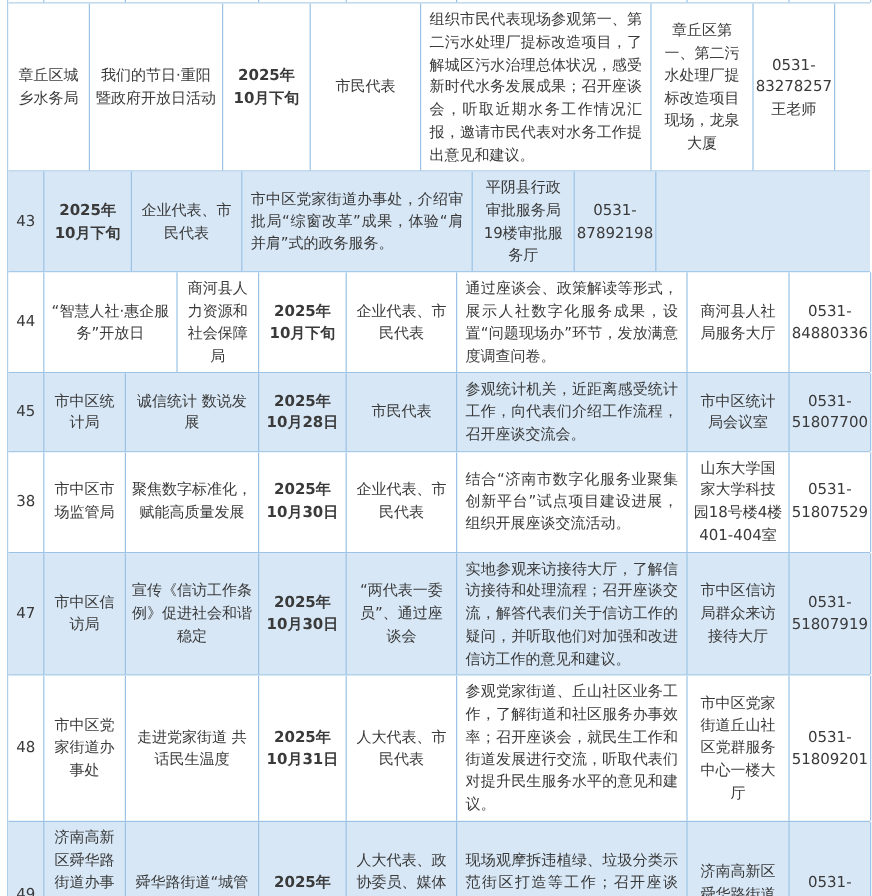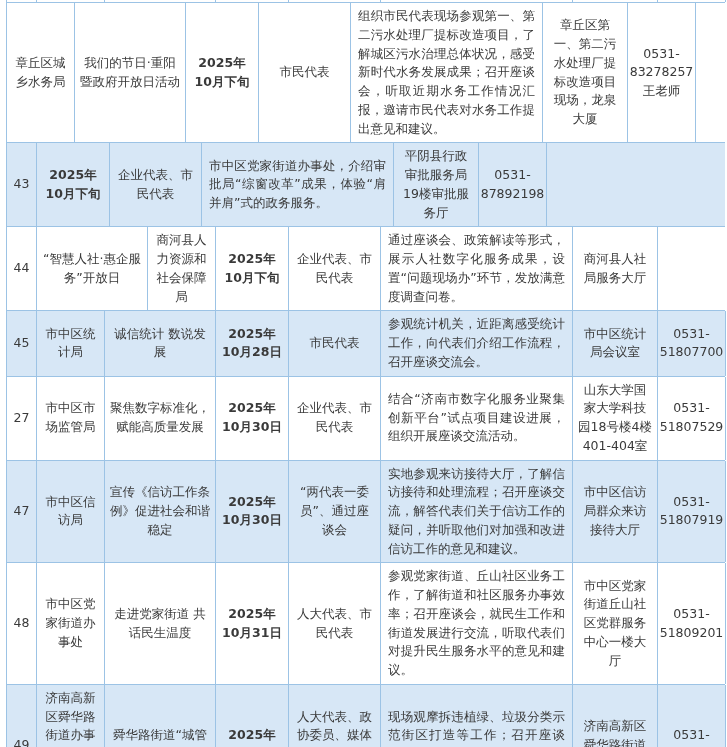--- a/index.html
+++ b/index.html
@@ -95,33 +95,34 @@
       <div class="cell col-contact">0531-87892198</div>
     </div>
     <div class="row" data-row="2">
       <div class="cell col-index">44</div>
       <div class="cell col-activity">“智慧人社·惠企服务”开放日</div>
       <div class="cell col-organization">商河县人力资源和社会保障局</div>
       <div class="cell col-date">2025年10月下旬</div>
       <div class="cell col-participants">企业代表、市民代表</div>
       <div class="cell col-content">通过座谈会、政策解读等形式，展示人社数字化服务成果，设置“问题现场办”环节，发放满意度调查问卷。</div>
       <div class="cell col-location">商河县人社局服务大厅</div>
+      <div class="cell col-contact">0531-84880336</div>
     </div>
     <div class="row alt" data-row="3">
       <div class="cell col-index">45</div>
       <div class="cell col-organization">市中区统计局</div>
       <div class="cell col-activity">诚信统计 数说发展</div>
       <div class="cell col-date">2025年10月28日</div>
       <div class="cell col-participants">市民代表</div>
       <div class="cell col-content">参观统计机关，近距离感受统计工作，向代表们介绍工作流程，召开座谈交流会。</div>
       <div class="cell col-location">市中区统计局会议室</div>
       <div class="cell col-contact">0531-51807700</div>
     </div>
     <div class="row" data-row="4">
-      <div class="cell col-index">27</div>
+      <div class="cell col-index">38</div>
       <div class="cell col-organization">市中区市场监管局</div>
       <div class="cell col-activity">聚焦数字标准化，赋能高质量发展</div>
       <div class="cell col-date">2025年10月30日</div>
       <div class="cell col-participants">企业代表、市民代表</div>
       <div class="cell col-content">结合“济南市数字化服务业聚集创新平台”试点项目建设进展，组织开展座谈交流活动。</div>
       <div class="cell col-location">山东大学国家大学科技园18号楼4楼401-404室</div>
       <div class="cell col-contact">0531-51807529</div>
     </div>
     <div class="row alt" data-row="5">
       <div class="cell col-index">47</div>

